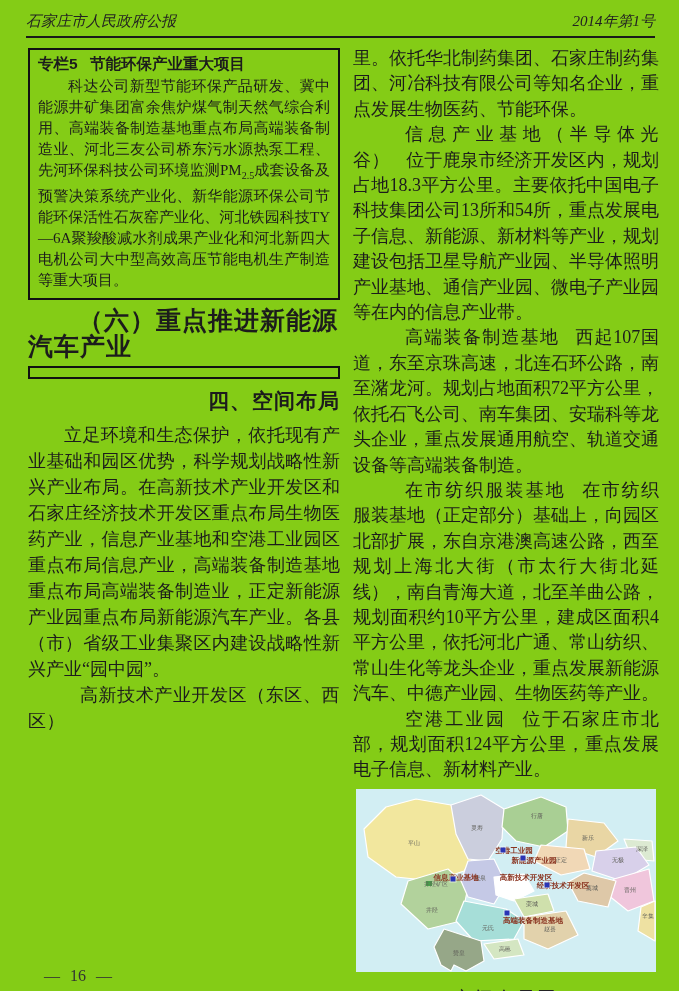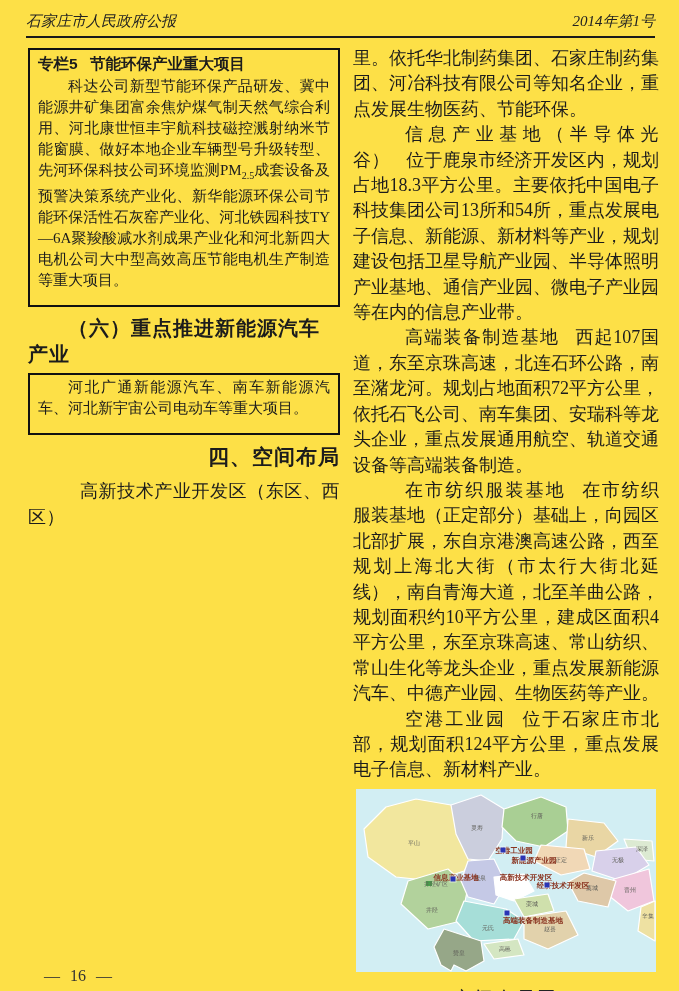--- a/index.html
+++ b/index.html
@@ -1,50 +1,50 @@
 <!DOCTYPE html>
 <html><head>
 <meta charset="utf-8">
 <style>
   html,body{margin:0;padding:0;background:#e8e8e8;}
   .page{
     position:relative; width:679px; height:991px; margin:0 auto;
-    background:#fde047; overflow:hidden; color:#1c1c1c;
+    background:#84cc16; overflow:hidden; color:#1c1c1c;
     font-family:"Liberation Serif","DejaVu Serif",serif;
   }
   
   .header{
     display:flex; justify-content:space-between; align-items:flex-end;
     margin:12px 24px 0 26px; padding-bottom:5px; border-bottom:2px solid #1a1a1a;
     font-size:15px; font-style:italic; color:#222;
   }
   
   .content{display:flex; gap:13px; padding:8px 20px 0 28px;}
   .col-left{width:312px; font-size:18px; line-height:26px; text-align:justify;}
   .col-right{width:306px; font-size:18px; line-height:25.4px; text-align:justify;}
   p{margin:0; text-indent:2em;}
   p.noindent{text-indent:0;}
   .lead{
     font-family:"Liberation Sans","DejaVu Sans",sans-serif;
     font-weight:normal; margin-right:0.9em; letter-spacing:0.5px;margin-left:16px;
   }
   
   .callout{
-    border:2px solid #111; padding:2px 8px 14px 8px; margin:2px 0 8px 0;
+    border:2px solid #111; padding:2px 8px 7px 8px; margin:2px 0 8px 0;
     font-size:15px; line-height:21px; text-align:justify;
   }
   .callout .callout-title{
     font-family:"Liberation Sans","DejaVu Sans",sans-serif;
     font-weight:bold; font-size:15.5px; text-indent:0; margin:1px 0 2px 0;
   }
   .callout .callout-title .num{margin-right:0.8em;}
   .callout p{text-indent:2em;}
   sub{font-size:10px;font-family:Liberation Serif, serif;}
   .h-sub{
-    font-weight:bold; font-size:20px; text-indent:2em; text-align:left;
+    font-weight:bold; font-size:25px; text-indent:2em; text-align:left;
     margin:5px 0 6px 0; letter-spacing:1px;
   }
   .h-major{
     font-family:"Liberation Sans","DejaVu Sans",sans-serif;
     font-weight:bold; font-size:21px; text-indent:2em; text-align:right;
     margin:9px 0 8px 0; letter-spacing:1px;
   }
   
   .figure{margin-top:6px; text-align:center;}
   .map-wrap{position:relative; width:300px; height:183px; margin:0 auto;}
@@ -82,46 +82,46 @@
   </div>
 
   <div class="content">
 
     <div class="col-left">
 
       <div class="callout">
         <p class="callout-title">
           <span class="num">专栏5</span><span>节能环保产业重大项目</span>
         </p>
-        <p><span>科达公司新型节能环保产品研发、冀中能源井矿集团富余焦炉煤气制天然气综合利用、河北康世恒丰宇航科技磁控溅射纳米节能窗膜、做好本地企业车辆型号升级转型、先河环保科技公司环境监测PM</span><sub>2.5</sub><span>成套设备及预警决策系统产业化、新华能源环保公司节能环保活性石灰窑产业化、河北铁园科技TY—6A聚羧酸减水剂成果产业化和河北新四大电机公司大中型高效高压节能电机生产制造等重大项目。</span></p>
+        <p><span>科达公司新型节能环保产品研发、冀中能源井矿集团富余焦炉煤气制天然气综合利用、高端装备制造基地重点布局高端装备制造业、河北三友公司桥东污水源热泵工程、先河环保科技公司环境监测PM</span><sub>2.5</sub><span>成套设备及预警决策系统产业化、新华能源环保公司节能环保活性石灰窑产业化、河北铁园科技TY—6A聚羧酸减水剂成果产业化和河北新四大电机公司大中型高效高压节能电机生产制造等重大项目。</span></p>
       </div>
 
       <div class="h-sub">（六）重点推进新能源汽车产业</div>
 
 
       <div class="callout">
-        <p>河北广通新能源汽车、南车新能源汽车、河北新宇宙公司电动车等重大项目。</p>
       </div>
 
       <div class="h-major">四、空间布局</div>
 
+      <p>立足环境和生态保护，依托现有产业基础和园区优势，科学规划战略性新兴产业布局。在高新技术产业开发区和石家庄经济技术开发区重点布局生物医药产业，信息产业基地和空港工业园区重点布局信息产业，高端装备制造基地重点布局高端装备制造业，正定新能源产业园重点布局新能源汽车产业。各县（市）省级工业集聚区内建设战略性新兴产业“园中园”。</p>
 
       <p><b class="lead">高新技术产业开发区（东区、西区）</b></p>
 
     </div>
 
     <div class="col-right">
 
       <p class="noindent">里。依托华北制药集团、石家庄制药集团、河冶科技有限公司等知名企业，重点发展生物医药、节能环保。</p>
 
       <p><b class="lead">信息产业基地（半导体光谷）</b><span>位于鹿泉市经济开发区内，规划占地18.3平方公里。主要依托中国电子科技集团公司13所和54所，重点发展电子信息、新能源、新材料等产业，规划建设包括卫星导航产业园、半导体照明产业基地、通信产业园、微电子产业园等在内的信息产业带。</span></p>
 
       <p><b class="lead">高端装备制造基地</b><span>西起107国道，东至京珠高速，北连石环公路，南至潴龙河。规划占地面积72平方公里，依托石飞公司、南车集团、安瑞科等龙头企业，重点发展通用航空、轨道交通设备等高端装备制造。</span></p>
 
-      <p><b class="lead">在市纺织服装基地</b><span>在市纺织服装基地（正定部分）基础上，向园区北部扩展，东自京港澳高速公路，西至规划上海北大街（市太行大街北延线），南自青海大道，北至羊曲公路，规划面积约10平方公里，建成区面积4平方公里，东至京珠高速、常山纺织、常山生化等龙头企业，重点发展新能源汽车、中德产业园、生物医药等产业。</span></p>
+      <p><b class="lead">在市纺织服装基地</b><span>在市纺织服装基地（正定部分）基础上，向园区北部扩展，东自京港澳高速公路，西至规划上海北大街（市太行大街北延线），南自青海大道，北至羊曲公路，规划面积约10平方公里，建成区面积4平方公里，依托河北广通、常山纺织、常山生化等龙头企业，重点发展新能源汽车、中德产业园、生物医药等产业。</span></p>
 
       <p><b class="lead">空港工业园</b><span>位于石家庄市北部，规划面积124平方公里，重点发展电子信息、新材料产业。</span></p>
 
       <div class="figure">
         <div class="map-wrap">
           <svg width="300" height="183" viewBox="0 0 300 183">
             <rect x="0" y="0" width="300" height="183" fill="#d2eef3"></rect>
             <g stroke="#ffffff" stroke-width="1.2" stroke-linejoin="round">
               <path d="M8,40 L30,18 L60,10 L95,16 L118,38 L122,62 L108,82 L78,92 L40,88 L12,68 Z" fill="#f2e79e"></path>
               <path d="M95,16 L125,6 L148,20 L146,50 L132,72 L112,70 L100,45 Z" fill="#cbcedd"></path>

